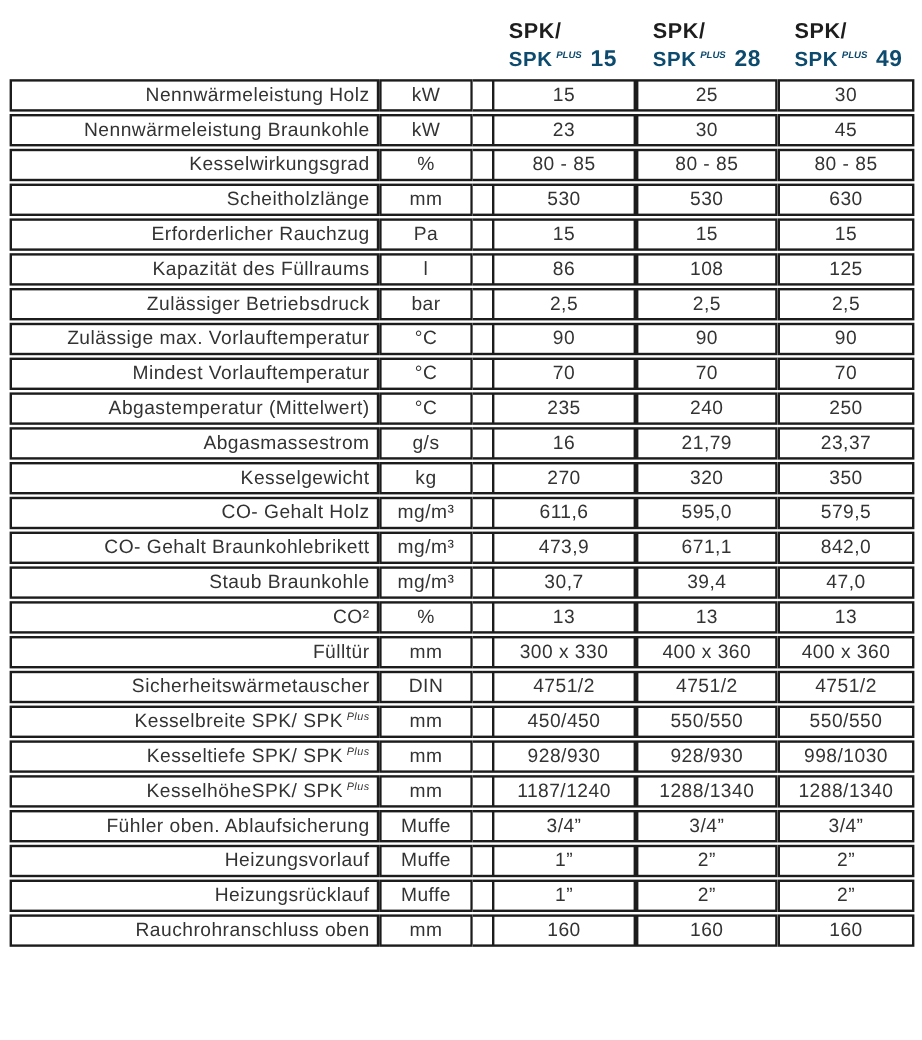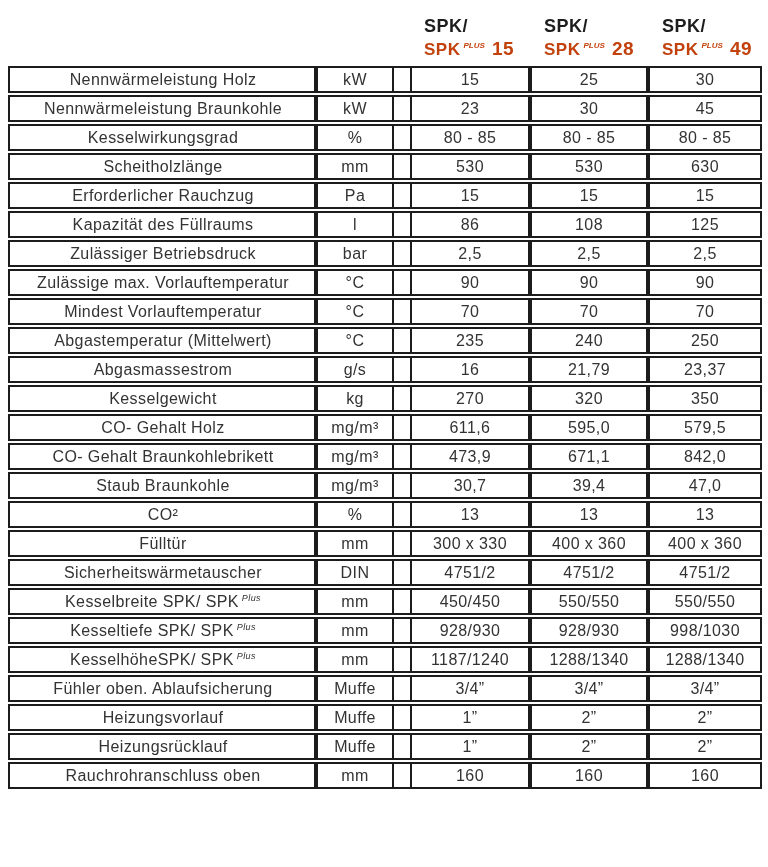--- a/index.html
+++ b/index.html
@@ -27,21 +27,21 @@
     height:54px;
     vertical-align:bottom;
     padding:0 0 4px 14px;
     text-align:left;
   }
   .hdr-line1{
     font-weight:bold;font-size:18px;line-height:19px;color:#1d1d1d;
     letter-spacing:0.5px;
   }
   .hdr-line2{
-    font-weight:bold;font-size:17px;line-height:20px;color:#c2410c;
+    font-weight:bold;font-size:17px;line-height:20px;color:#0c4a6e;
     letter-spacing:0.5px;white-space:nowrap;
   }
   .hdr-line2 sup{
     font-size:8px;font-style:italic;font-weight:bold;
     vertical-align:super;letter-spacing:0;padding:0 2px 0 3px;
   }
   .hdr-num{font-size:19px;}
 
   tbody td{
     box-sizing:border-box;
@@ -49,21 +49,21 @@
     height:27px;
     font-size:16px;
     line-height:1;
     color:#333333;
     padding:1px 6px 0 6px;
     white-space:nowrap;
     overflow:hidden;
     background:#ffffff;
   }
   tbody td.label{
-    text-align:center;
+    text-align:right;
     padding-left:8px;
     letter-spacing:0.4px;
   }
   tbody td.unit, tbody td.val{
     text-align:center;
     letter-spacing:0.4px;
   }
   tbody td.spacer{
     border-left:none;border-right:none;
     padding:0;

